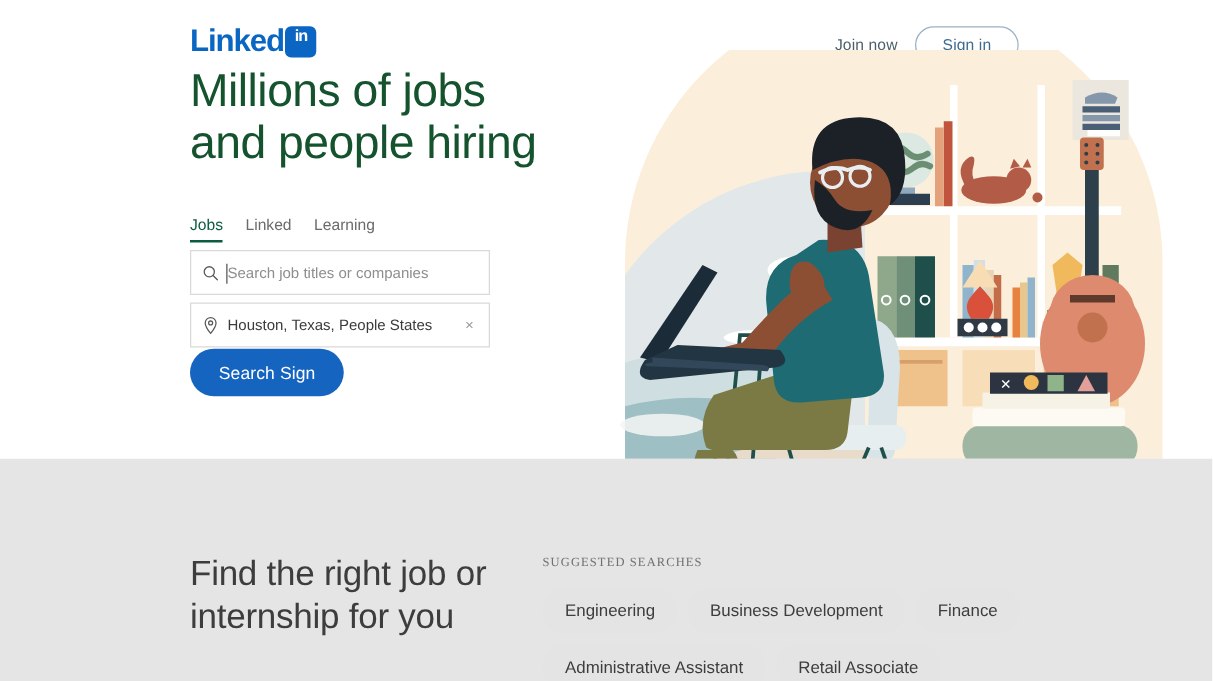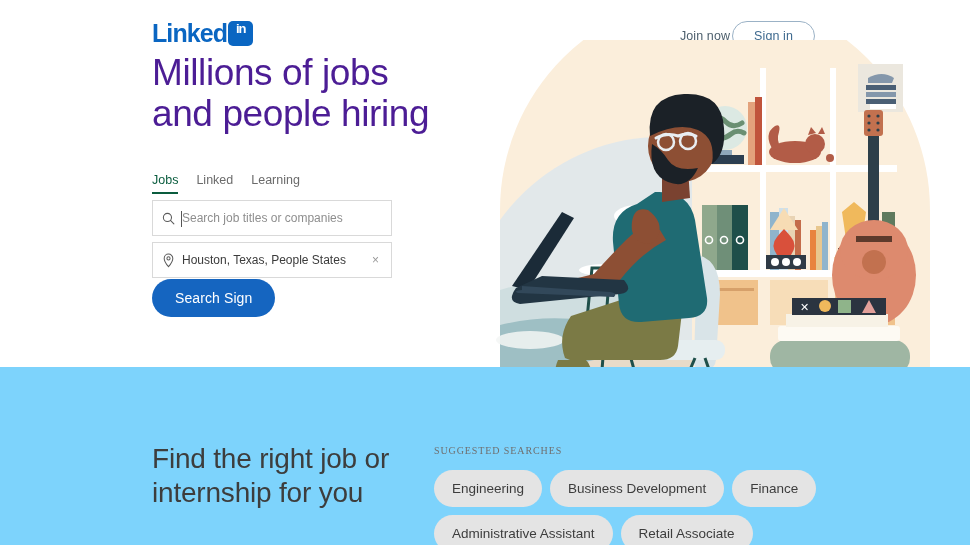--- a/index.html
+++ b/index.html
@@ -32,38 +32,38 @@
     font-family: "Liberation Sans", sans-serif;
   }
   .logo-in {
     display: inline-flex; align-items: center; justify-content: center;
     width: 25px; height: 25px; background: #0a66c2; color: #fff;
     border-radius: 5px; font-size: 13px; font-weight: bold;
     margin-left: 1px; letter-spacing: -1px; padding-bottom: 10px;
   }
   .header-right {
     position: absolute; right: 155px; top: 0; height: 40px;
-    display: flex; align-items: center; gap: 2px; justify-content: flex-end;
+    display: flex; align-items: center; gap: 14px; justify-content: flex-end;
   }
   .join-now {
     font-size: 12.5px; color: #4d5f6c; letter-spacing: .1px;
     cursor: pointer; background: none; border: none;
     font-family: "Liberation Sans", sans-serif;
   }
   .sign-in {
     font-size: 12.5px; color: #3f6a8f; background: #fff;
     border: 1px solid #9bb2c6; border-radius: 20px;
     padding: 7px 21px; cursor: pointer; letter-spacing: .1px;
     font-family: "Liberation Sans", sans-serif;
   }
 
   
   .hero-left { position: absolute; left: 152px; top: 52px; width: 300px; }
   .hero-title {
-    font-size: 37px; line-height: 1.12; color: #4c1d95;
+    font-size: 37px; line-height: 1.12; color: #14532d;
     font-weight: 300; letter-spacing: -0.4px;
     font-family: "Liberation Sans", sans-serif;
   }
 
   .tabs {
     position: absolute; left: 152px; top: 172px;
     display: flex; gap: 18px; align-items: flex-end; height: 22px;
   }
   .tab {
     font-size: 12.5px; color: #6b6b6b; padding-bottom: 5px;
@@ -105,21 +105,21 @@
   }
 
   
   .illo {
     position: absolute; left: 470px; top: 40px; width: 500px; height: 345px;
   }
 
   
   .lower {
     position: absolute; left: 0; top: 367px; width: 970px; height: 178px;
-    background: #7dd3fc;
+    background: #e5e5e5;
   }
   .lower-title {
     position: absolute; left: 152px; top: 75px; width: 250px;
     font-size: 28px; line-height: 1.2; color: #3d3d3d; font-weight: 300;
     letter-spacing: -0.2px; font-family: "Liberation Sans", sans-serif;
   }
   .suggested {
     position: absolute; left: 434px; top: 78px; width: 500px;
   }
   .suggested-label {

